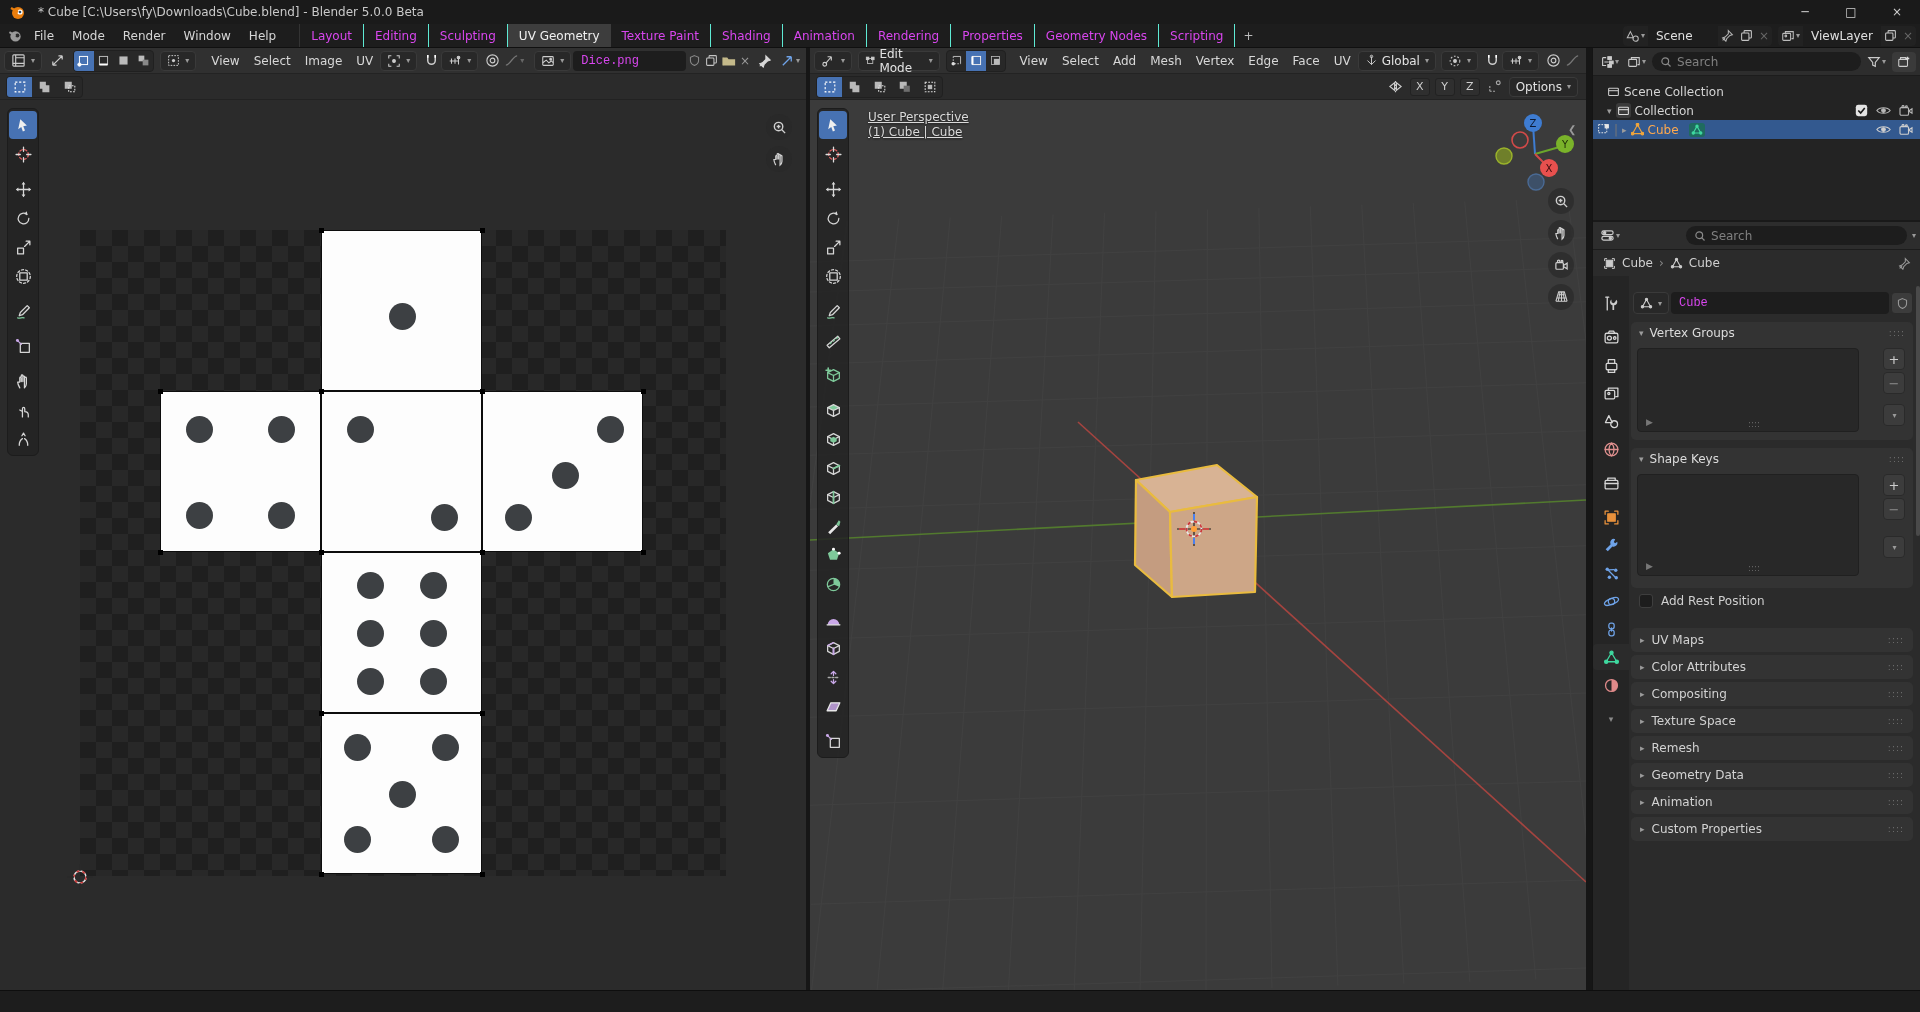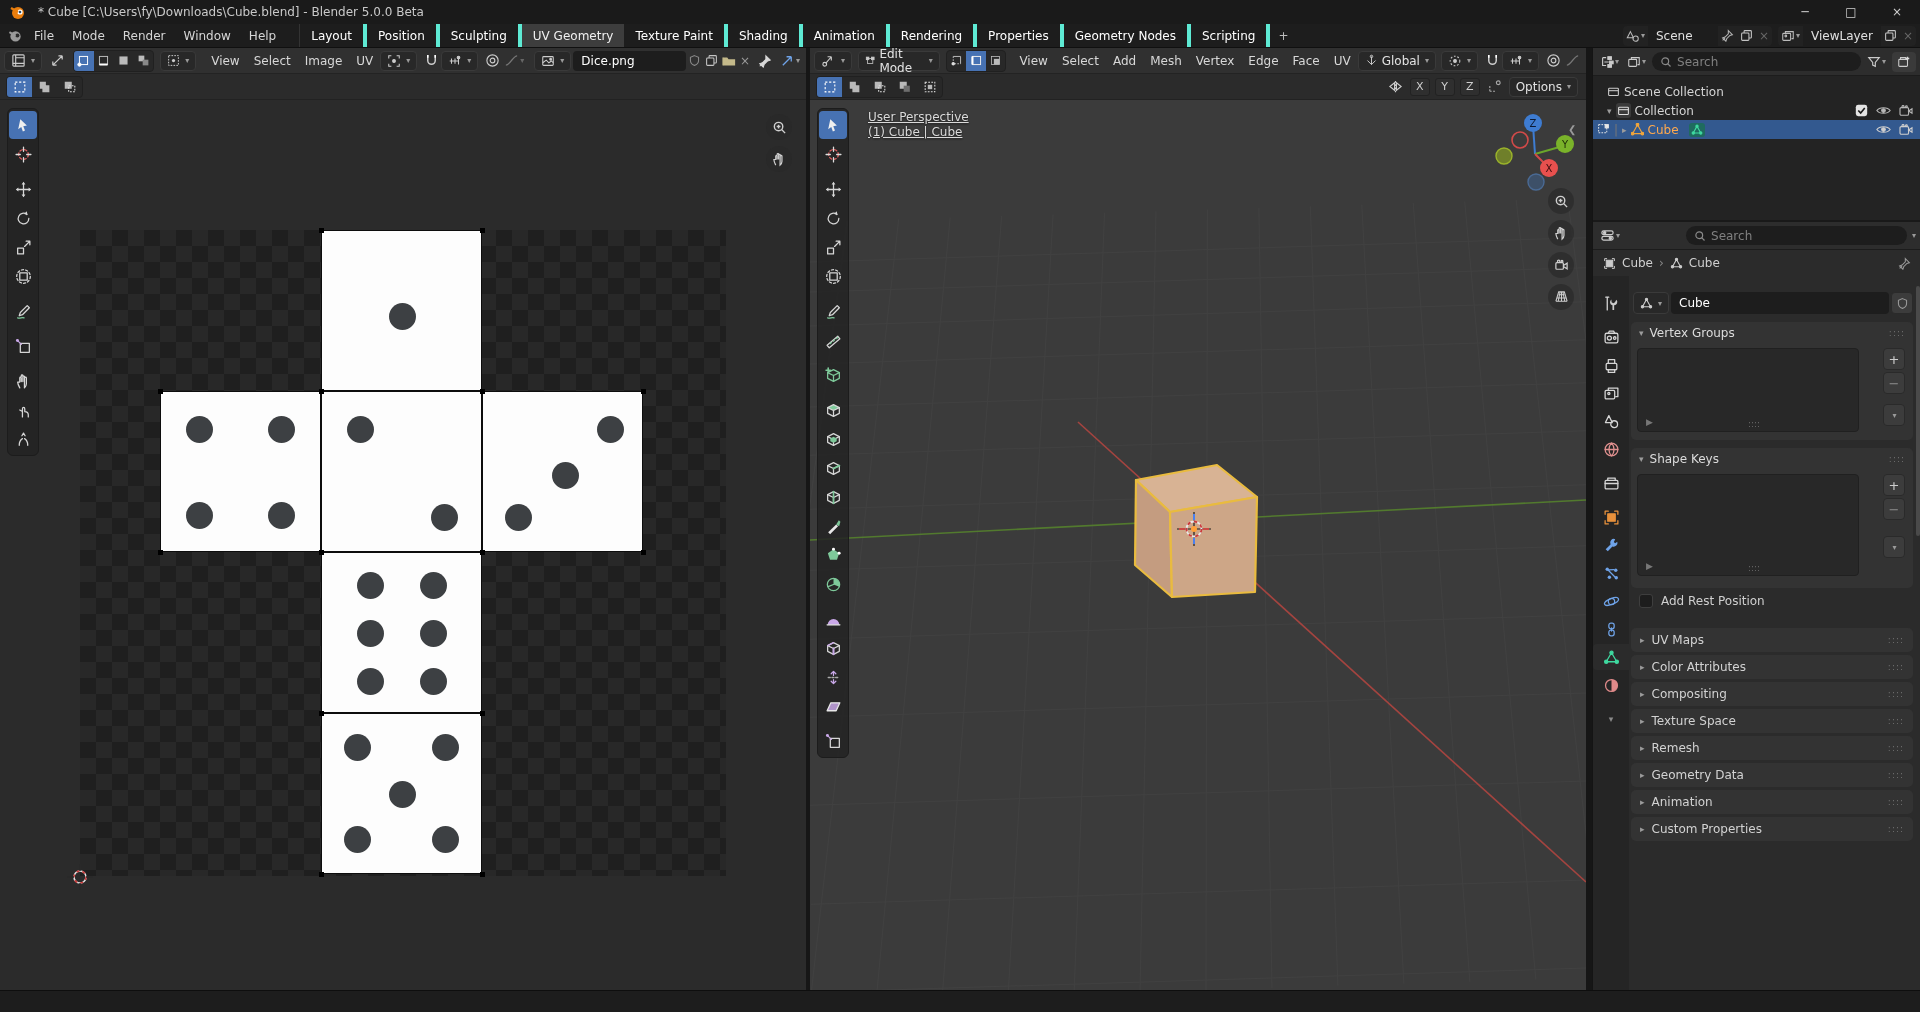--- a/index.html
+++ b/index.html
@@ -10,21 +10,21 @@
   
   .titlebar { position:absolute; left:0; top:0; width:1920px; height:24px; background:#1a1a1a; display:flex; align-items:center; }
   .titlebar .title { color:#c9c9c9; margin-left:10px; font-size:12px; }
   .winbtns { position:absolute; right:0; top:0; height:24px; display:flex; }
   .winbtn { width:46px; height:24px; display:flex; align-items:center; justify-content:center; color:#d0d0d0; font-size:12px; }
 
   
   .topbar { position:absolute; left:0; top:24px; width:1920px; height:24px; background:#1d1d1d; border-bottom:1px solid #101010; display:flex; align-items:center; }
   .menu-item { padding:4px 9px; color:#d6d6d6; }
   .ws-tabs { display:flex; align-items:center; margin-left:14px; border-left:1px solid #333; height:100%; }
-  .ws-tab { padding:4px 11px; color:#ffffff; height:100%; display:flex; align-items:center; border-right:4px solid #5eead4; }
+  .ws-tab { padding:4px 11px; color:#d946ef; height:100%; display:flex; align-items:center; border-right:1px solid #5eead4; }
   .ws-tab.active { background:#3d3d3d; color:#f0f0f0; border-right:none; }
   .ws-add { padding:2px 8px; color:#bbb; }
   .top-right { margin-left:auto; display:flex; align-items:center; gap:6px; padding-right:4px; }
   .id-block { display:flex; align-items:center; background:#222; border-radius:4px; height:20px; }
   .id-block .icon-btn { padding:0 3px; }
   .id-block .id-name { background:#1d1d1d; padding:0 8px; height:20px; display:flex; align-items:center; color:#e0e0e0; min-width:70px; }
 
   .icon-btn { display:flex; align-items:center; justify-content:center; padding:0 2px; }
   .chev { font-size:8px; color:#9a9a9a; margin-left:1px; }
 
@@ -35,21 +35,21 @@
   .editor { position:absolute; top:0; height:942px; }
   .ed-header { position:absolute; left:0; top:0; right:0; height:26px; background:#303030; border-bottom:1px solid #232323; display:flex; align-items:center; padding:0 4px; }
   .tool-settings { position:absolute; left:0; top:26px; right:0; height:26px; background:#2b2b2b; border-bottom:1px solid #222; display:flex; align-items:center; padding:0 6px; }
   .canvas { position:absolute; left:0; top:52px; right:0; bottom:0; overflow:hidden; }
 
   .hdr-menu { padding:4px 7px; color:#d8d8d8; }
   .dd-btn { display:flex; align-items:center; gap:4px; background:#282828; border:1px solid #3a3a3a; border-radius:4px; height:20px; padding:0 6px; color:#e2e2e2; }
   .seg-group { display:flex; background:#282828; border-radius:4px; overflow:hidden; border:1px solid #202020; }
   .seg { width:25px; height:20px; display:flex; align-items:center; justify-content:center; }
   .seg.active { background:#4772b3; }
-  .field { background:#1d1d1d; border-radius:4px; height:20px; display:flex; align-items:center; padding:0 8px; color:#ffffff; }
+  .field { background:#1d1d1d; border-radius:4px; height:20px; display:flex; align-items:center; padding:0 8px; color:#d946ef;font-family:Liberation Mono, monospace; }
 
   
   .toolbar { position:absolute; left:7px; top:8px; width:32px; background:rgba(35,35,35,.85); border:1px solid #1c1c1c; border-radius:6px; padding:1px; }
   .tool-btn { width:28px; height:28px; margin:1px auto; border-radius:4px; display:flex; align-items:center; justify-content:center; }
   .tool-btn.active { background:#4772b3; }
   .tool-gap { height:5px; }
 
   
   #uv-editor { left:0; width:806px; }
   #uv-canvas { background:#2b2b2b; }
@@ -122,21 +122,21 @@
   </span>
   <div id="menu-row" style="display:flex">
       <span class="menu-item">File</span>
       <span class="menu-item">Mode</span>
       <span class="menu-item">Render</span>
       <span class="menu-item">Window</span>
       <span class="menu-item">Help</span>
     </div>
   <div class="ws-tabs" id="ws-tabs">
       <span class="ws-tab">Layout</span>
-      <span class="ws-tab">Position</span>
+      <span class="ws-tab">Editing</span>
       <span class="ws-tab">Sculpting</span>
       <span class="ws-tab active">UV Geometry</span>
       <span class="ws-tab">Texture Paint</span>
       <span class="ws-tab">Shading</span>
       <span class="ws-tab">Animation</span>
       <span class="ws-tab">Rendering</span>
       <span class="ws-tab">Properties</span>
       <span class="ws-tab">Geometry Nodes</span>
       <span class="ws-tab">Scripting</span>
     </div>

